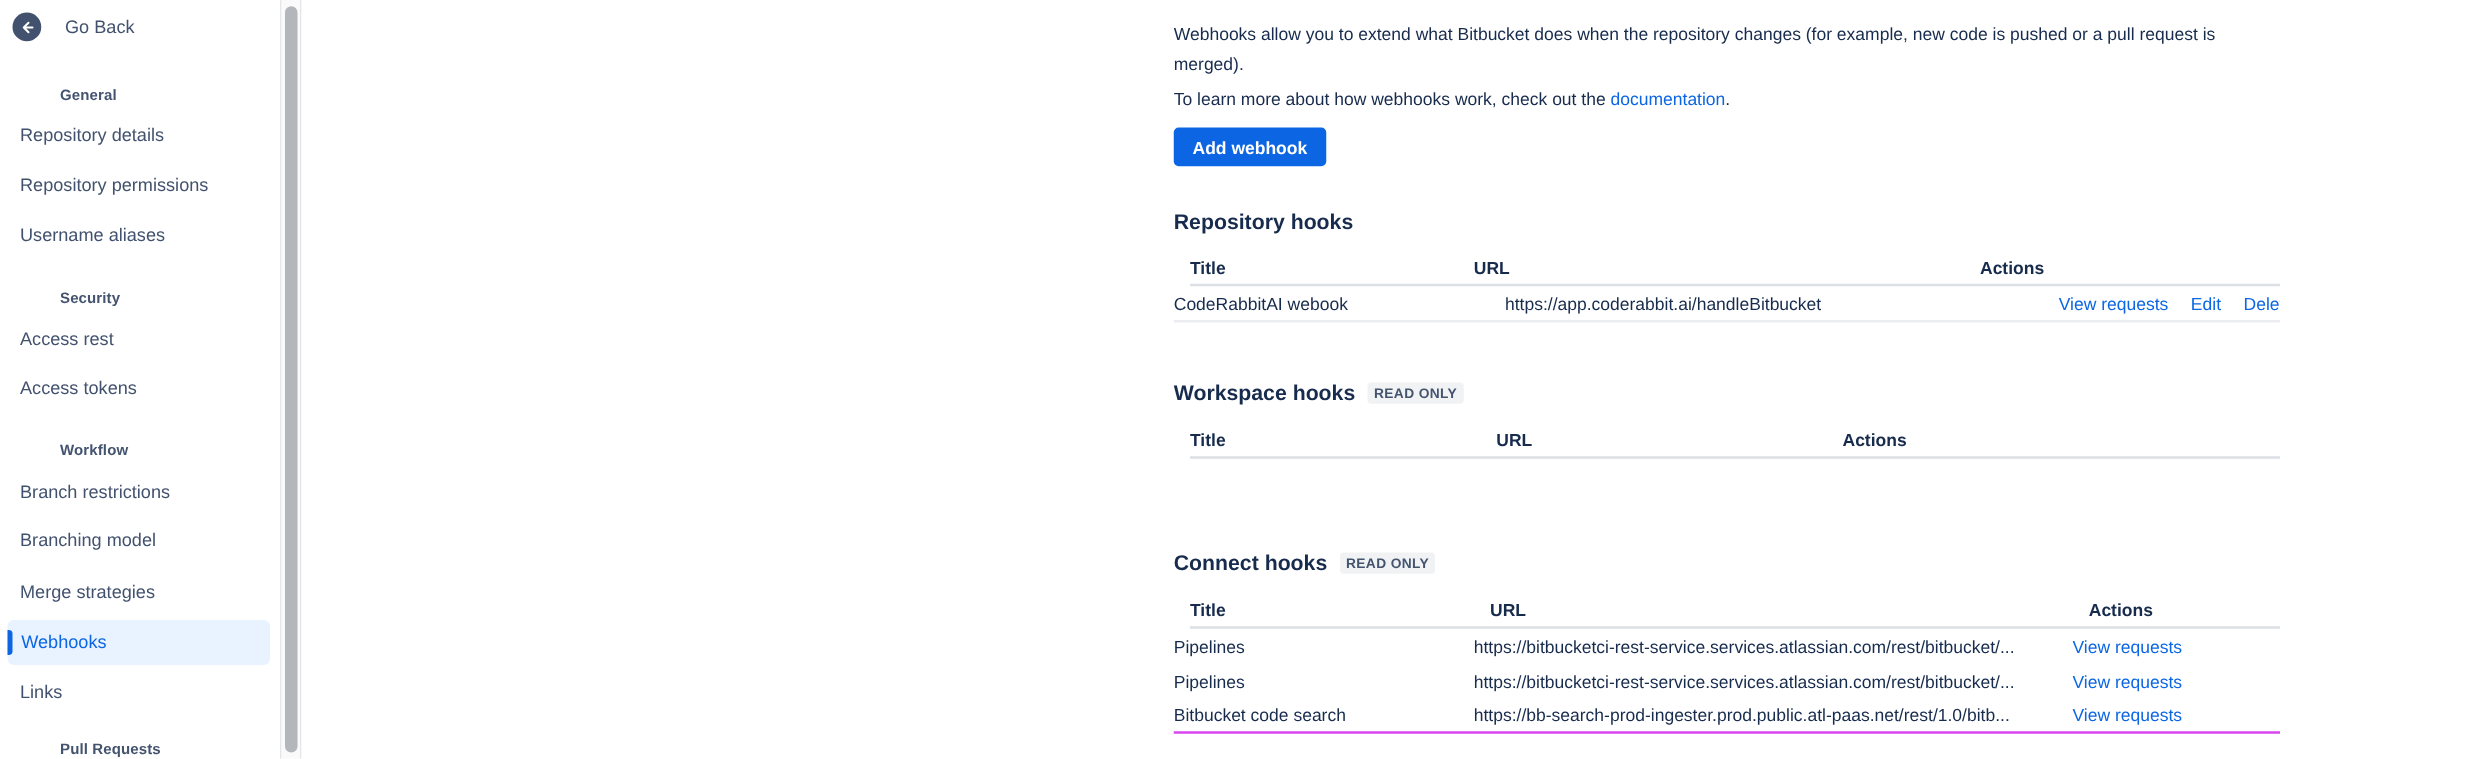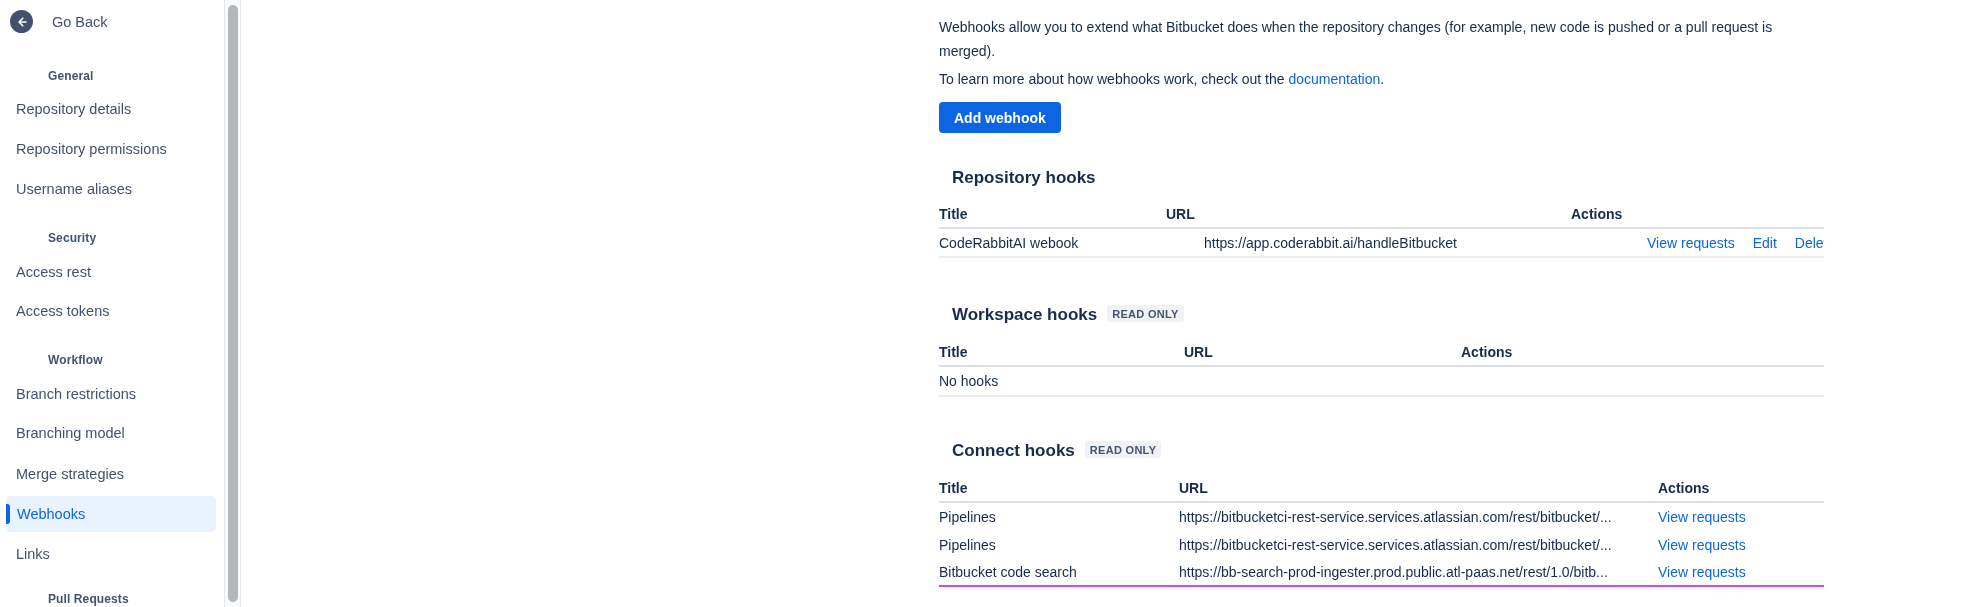--- a/index.html
+++ b/index.html
@@ -24,27 +24,27 @@
                border-left:1px solid #E4E6E8; border-right:1px solid #E4E6E8; }
   .scroll-thumb { position:absolute; left:3px; top:5px; width:10px; height:597px; background:#B3B6BA; border-radius:5px; }
 
   
   .main { position:absolute; left:939px; top:0; width:885px; height:607px; }
   .para { position:absolute; left:0; width:885px; font-size:14px; line-height:24px; color:#172B4D; }
   a.link { color:#0C66E4; text-decoration:none; cursor:pointer; }
   .btn-primary { position:absolute; left:0; height:31px; padding:0 15px; background:#0C66E4; color:#fff;
                  border:none; border-radius:4px; font-family:"Liberation Sans", sans-serif;
                  font-size:14px; font-weight:700; cursor:pointer; }
-  h2.section-h { position:absolute; left:13px; font-size:17px; font-weight:700; color:#172B4D; white-space:nowrap;text-align:center; }
+  h2.section-h { position:absolute; left:0; font-size:17px; font-weight:700; color:#172B4D; white-space:nowrap;text-align:center; }
   .badge { display:inline-block; margin-left:10px; padding:3px 5px 2px; background:#F1F2F4; color:#44546F;
            font-size:11px; font-weight:700; border-radius:3px; letter-spacing:.3px; vertical-align:2px; }
 
   .htable { position:absolute; left:0; width:885px; }
   .thead, .trow { display:grid; align-items:center; }
-  .thead { height:29px; border-bottom:2px solid #DCDFE4; }
+  .thead { height:29px; border-bottom:2px solid #DCDFE4;margin-left:13px; }
   .thead .hcell { font-size:14px; font-weight:700; color:#172B4D; }
   .trow .cell { font-size:14px; color:#172B4D; white-space:nowrap; overflow:hidden; }
   .actions-cell { display:flex; gap:18px; }
   .actions-cell a { font-size:14px; }
 
   .t-repo .thead, .t-repo .trow { grid-template-columns:227px 405px 1fr; }
   .t-repo .trow { height:29px; border-bottom:2px solid #ECEDF0;gap:38px; }
   .t-ws .thead, .t-ws .trow { grid-template-columns:245px 277px 1fr; }
   .t-ws .trow { height:30px; border-bottom:2px solid #ECEDF0; }
   .t-connect .thead, .t-connect .trow { grid-template-columns:240px 479px 1fr; }
@@ -122,25 +122,20 @@
     </div>
 
     <h2 class="section-h" style="top:305px"><span>Workspace hooks</span><span class="badge">READ ONLY</span></h2>
 
     <div class="htable t-ws" style="top:338px">
       <div class="thead">
         <div class="hcell">Title</div>
         <div class="hcell">URL</div>
         <div class="hcell">Actions</div>
       </div>
-      <div class="trow">
-        <div class="cell">No hooks</div>
-        <div class="cell"></div>
-        <div class="cell"></div>
-      </div>
     </div>
 
     <h2 class="section-h" style="top:441px"><span>Connect hooks</span><span class="badge">READ ONLY</span></h2>
 
     <div class="htable t-connect" style="top:474px">
       <div class="thead">
         <div class="hcell">Title</div>
         <div class="hcell">URL</div>
         <div class="hcell">Actions</div>
       </div>

